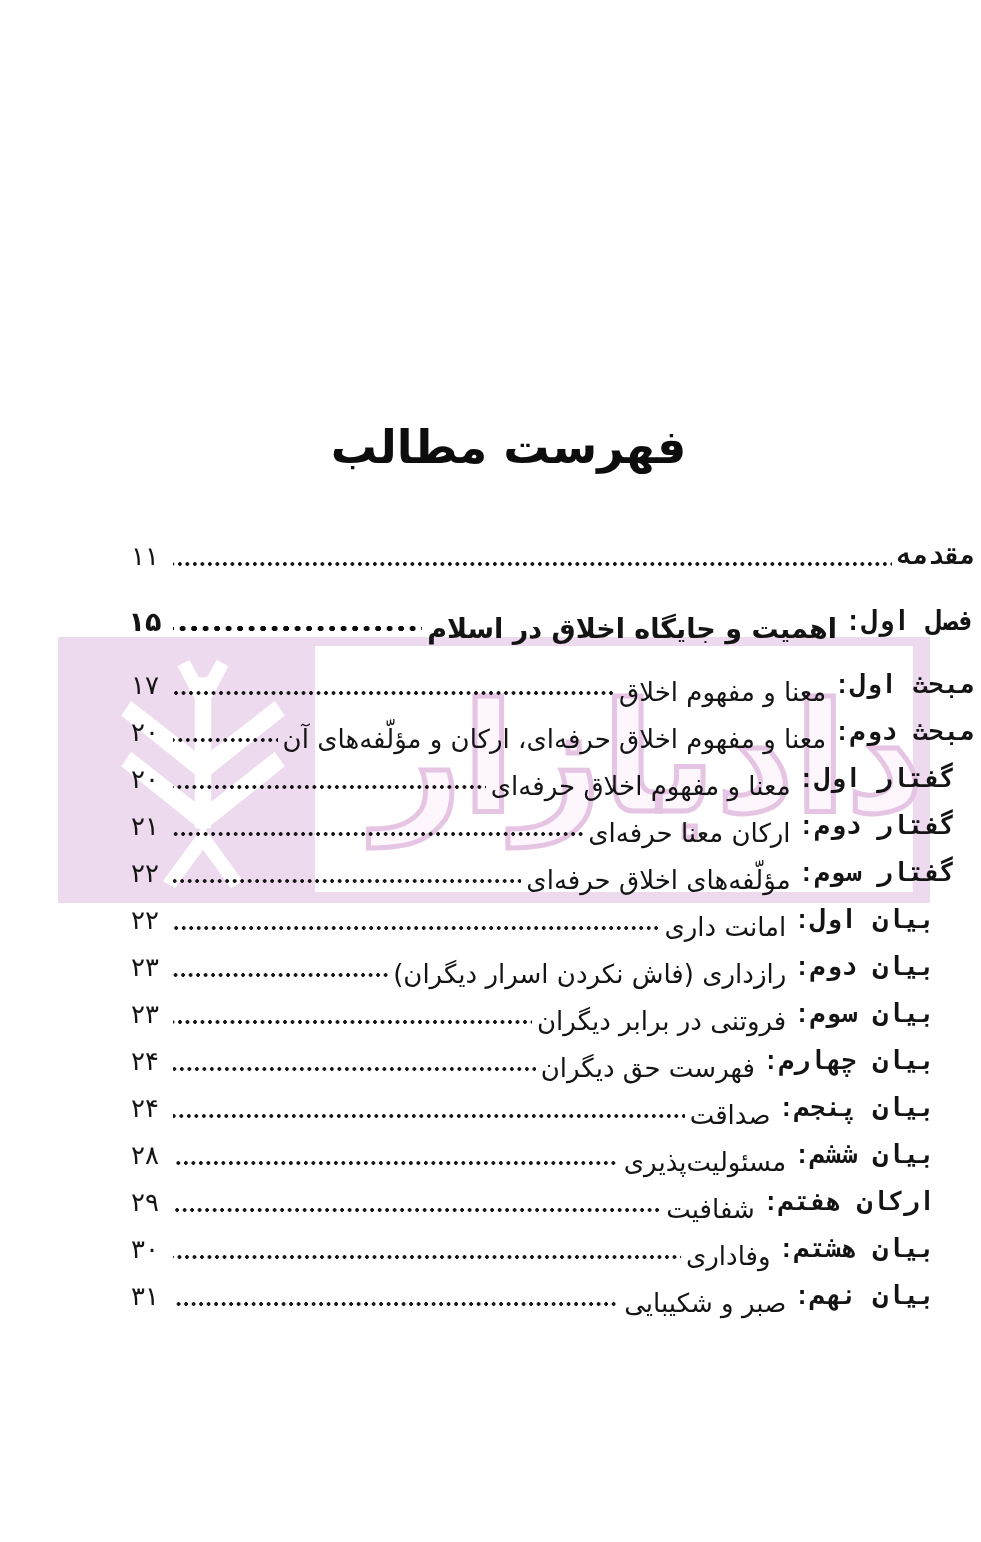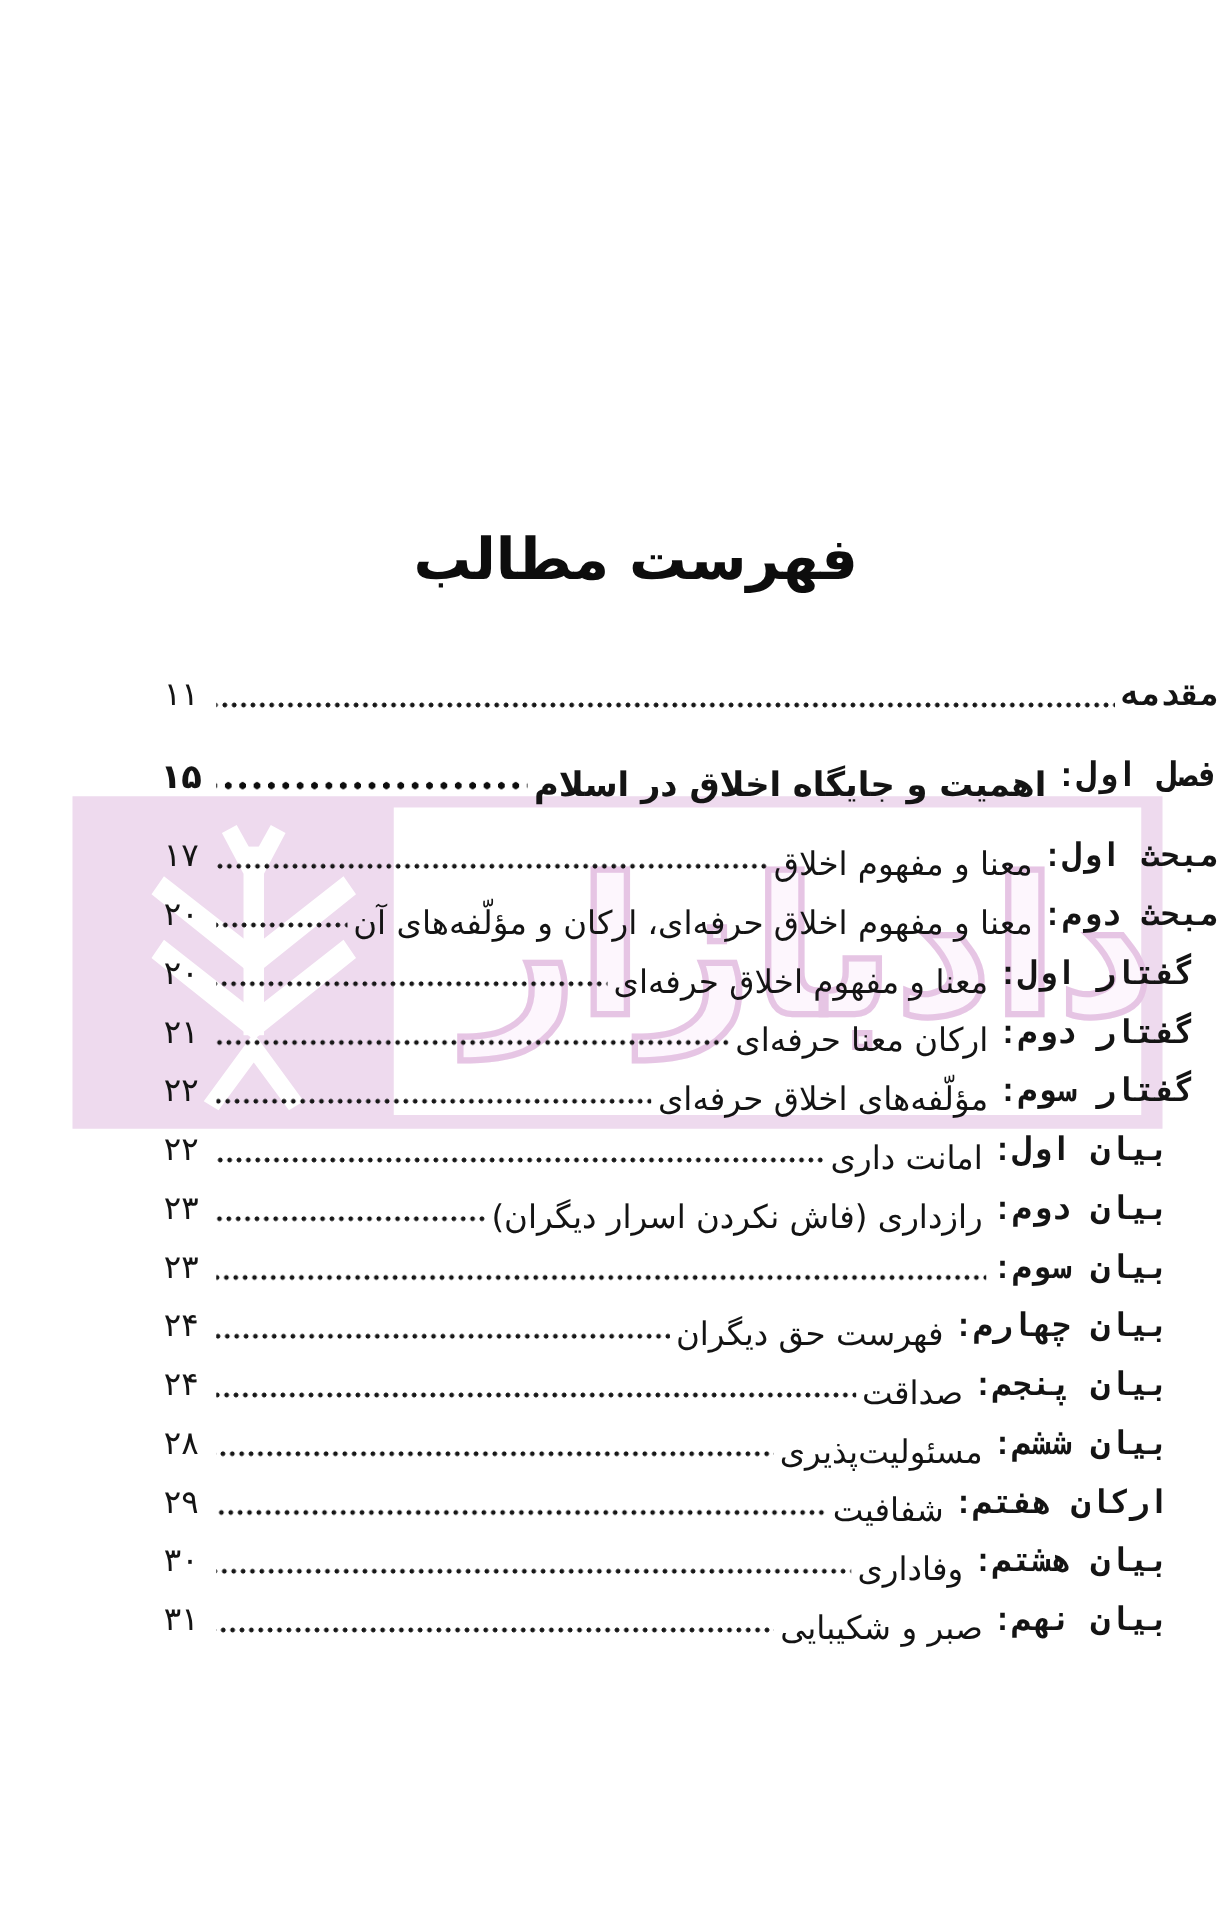--- a/index.html
+++ b/index.html
@@ -172,20 +172,21 @@
         <span class="pg">۲۲</span>
       </div>
       <div class="row lvl2">
         <span class="lbl">بیان دوم:</span>
         <span class="rest">رازداری (فاش نکردن اسرار دیگران)</span>
         <span class="leader"></span>
         <span class="pg">۲۳</span>
       </div>
       <div class="row lvl2">
         <span class="lbl">بیان سوم:</span>
+        <span class="rest">فروتنی در برابر دیگران</span>
         <span class="leader"></span>
         <span class="pg">۲۳</span>
       </div>
       <div class="row lvl2">
         <span class="lbl">بیان چهارم:</span>
         <span class="rest">فهرست حق دیگران</span>
         <span class="leader"></span>
         <span class="pg">۲۴</span>
       </div>
       <div class="row lvl2">

